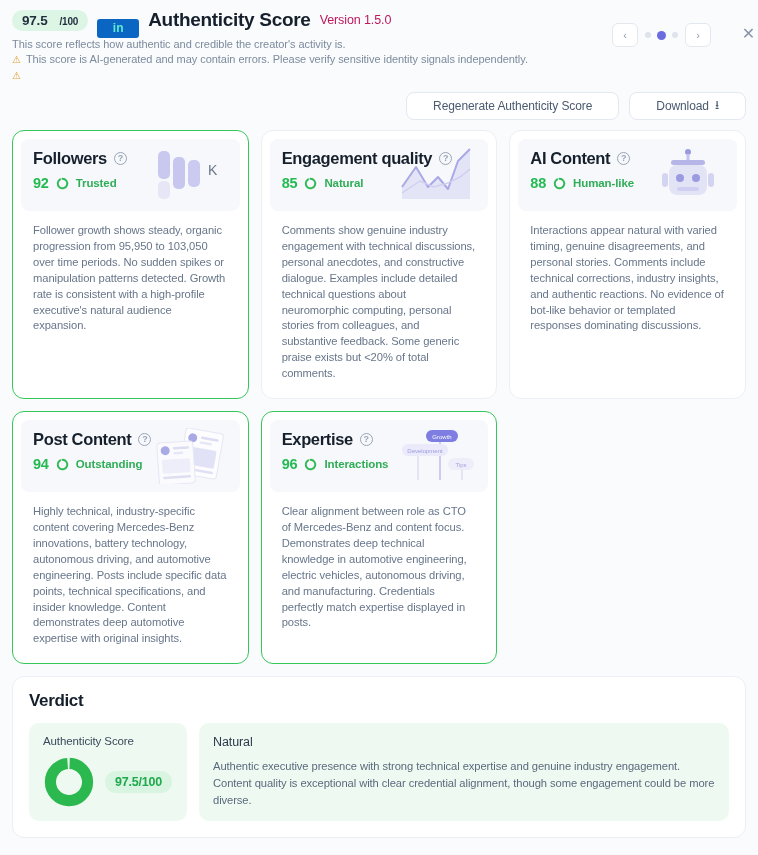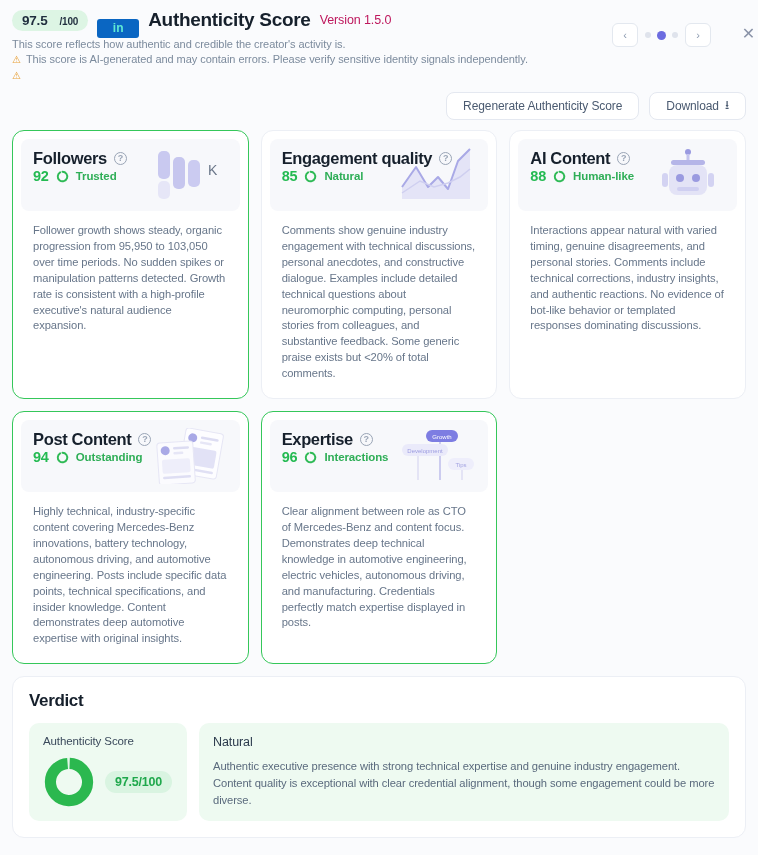--- a/index.html
+++ b/index.html
@@ -56,21 +56,21 @@
     color: #8a93a8; font-size: 16px; line-height: 17px; text-align: center; cursor: pointer;
   }
 
   
   .actions {
     display: flex; justify-content: flex-end; gap: 10px;
     padding: 10px 12px 0 12px;
   }
   .btn {
     background: #fff; border: 1px solid #e4e8f0; border-radius: 8px;
-    height: 28px; padding: 0 16px; font-size: 12px; color: #4a5a70;
+    height: 28px; padding: 0 26px; font-size: 12px; color: #4a5a70;
     display: inline-flex; align-items: center; gap: 6px; cursor: pointer;
     letter-spacing: -0.1px;
   }
   .dl-icon { font-size: 12px; color: #4a5a70; }
 
   
   .grid {
     display: grid; grid-template-columns: 1fr 1fr 1fr; gap: 12px;
     padding: 10px 12px 0 12px;
   }
@@ -83,21 +83,21 @@
     background: #f7f8fb; border-radius: 8px; padding: 10px 12px 9px 12px;
     position: relative; min-height: 72px;
   }
   .card-title-row { display: flex; align-items: center; gap: 7px; }
   .card-title { font-size: 16.5px; font-weight: 700; color: #16202c; letter-spacing: -0.35px; }
   .help-icon {
     width: 13px; height: 13px; border: 1.2px solid #9aa5b6; border-radius: 50%;
     color: #9aa5b6; font-size: 9px; line-height: 11px; text-align: center; cursor: pointer;
     font-weight: 700;
   }
-  .score-row { display: flex; align-items: center; gap: 7px; margin-top: 0; }
+  .score-row { display: flex; align-items: center; gap: 7px; margin-top: 7px; }
   .score-num { font-size: 14.5px; font-weight: 700; color: #24ba52; letter-spacing: -0.2px; }
   .ring { width: 13px; height: 13px; flex-shrink: 0; }
   .score-label { font-size: 11.5px; color: #2fae57; font-weight: 600; letter-spacing: -0.1px; }
   .card-desc {
     font-size: 11.2px; color: #67768a; line-height: 1.42;
     padding: 12px 12px 8px 12px; letter-spacing: -0.08px;
   }
   .card-art {
     position: absolute; right: 10px; top: 8px; width: 78px; height: 56px;
     pointer-events: none;

